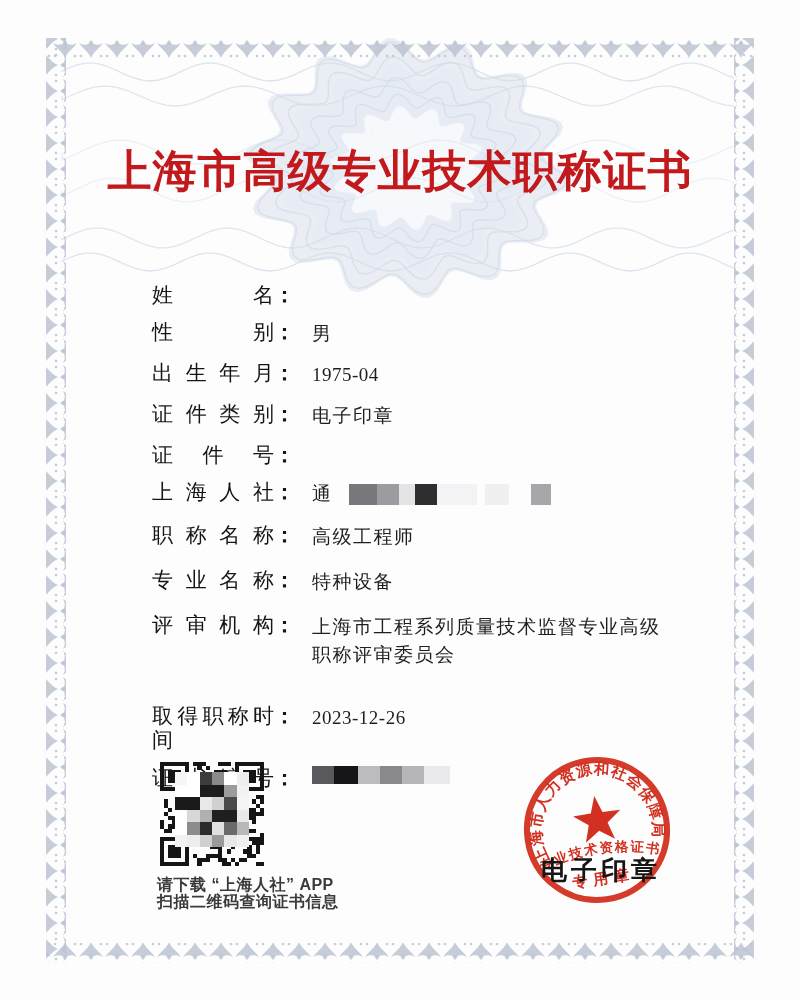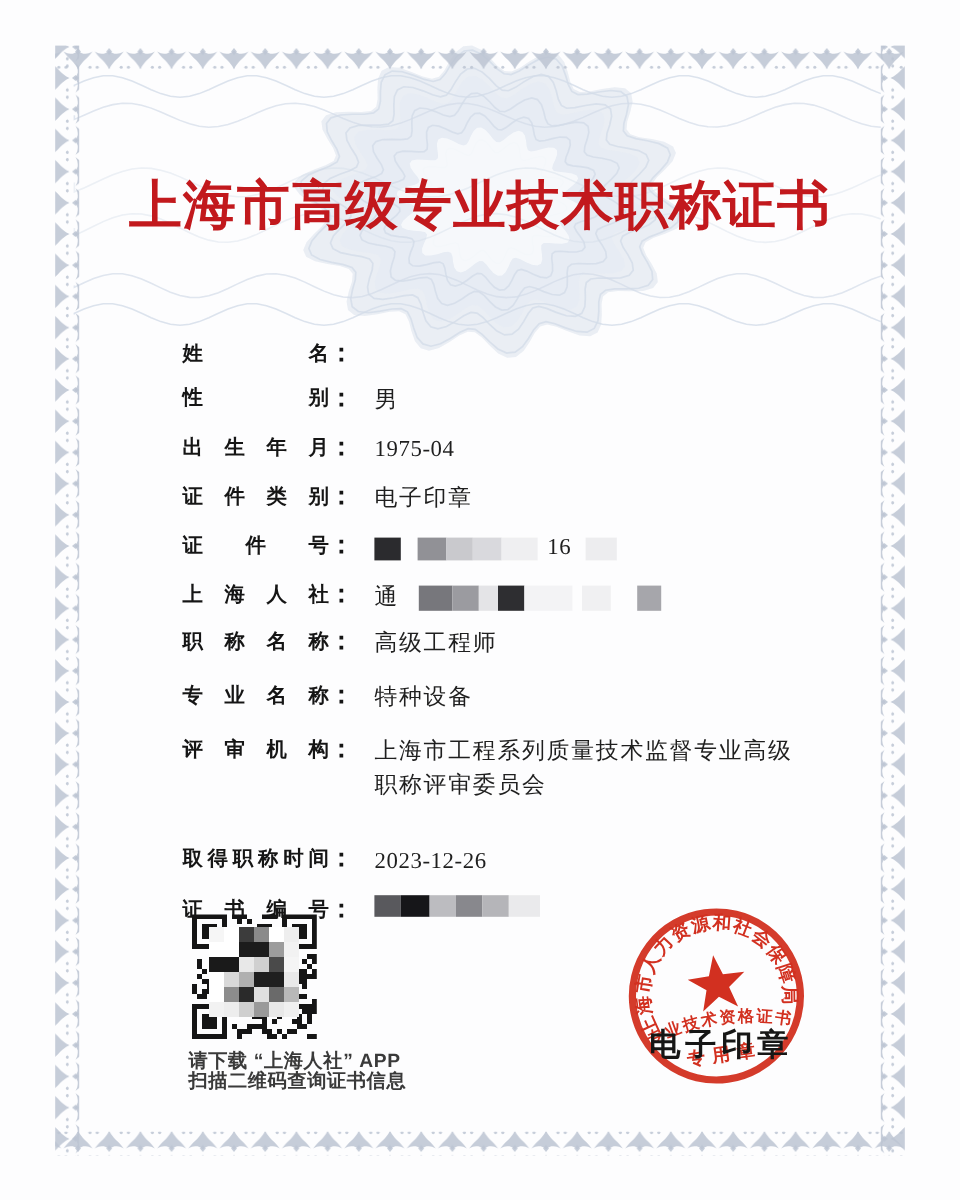--- a/index.html
+++ b/index.html
@@ -10,21 +10,21 @@
         font-family:"Liberation Sans",sans-serif;}
   .deco{position:absolute;left:0;top:0;}
   .motif{fill:var(--border);opacity:.85;}
   .title{position:absolute;left:0;right:0;top:142px;margin:0;text-align:center;
          font-size:44px;font-weight:800;letter-spacing:1px;color:var(--title-red);}
   .field-group{position:absolute;left:152px;width:580px;}
   .g1{top:283px}.g2{top:523px}.g3{top:704px}
   .row{display:flex;align-items:flex-start;margin-bottom:13px;min-height:23px;}
   .g2 .row{margin-bottom:17px;}
   .g3 .row{margin-bottom:14px;}
-  .lab{display:inline-block;width:122px;flex:none;font-weight:700;font-size:17px;line-height:24px;
+  .lab{display:inline-block;width:122px;flex:none;font-weight:400;font-size:21px;line-height:24px;
        color:var(--ink);text-align:justify;text-align-last:justify;}
   .colon{flex:none;font-weight:700;font-size:21px;line-height:24px;color:var(--ink);}
   .val{margin-left:17px;display:flex;flex-wrap:wrap;align-items:center;max-width:385px;
        font-family:"Liberation Serif",serif;font-size:19px;line-height:28px;color:#1f1f1f;}
   .vtext{letter-spacing:1.5px;max-width:362px;}
   .num{font-family:Liberation Serif, serif;letter-spacing:.5px;}
   .rblock{display:inline-block;flex:none;}
   .qr{position:absolute;left:160px;top:762px;}
   .qr-caption{position:absolute;left:157px;top:876px;font-size:16px;font-weight:700;
               color:#3a3a3a;line-height:17px;letter-spacing:.5px;}
@@ -116,29 +116,20 @@
       <div class="row">
         <span class="lab">证件类别</span>
         <span class="colon">：</span>
         <span class="val">
           <span class="vtext">电子印章</span>
         </span>
       </div>
       <div class="row">
         <span class="lab">证件号</span>
         <span class="colon">：</span>
-        <span class="val">
-          <span class="rblock" style="width: 22px; height: 19px; background: rgb(43, 43, 46);"></span>
-          <span class="rblock" style="width: 24px; height: 19px; background: rgb(145, 145, 150); margin-left: 14px;"></span>
-          <span class="rblock" style="width: 22px; height: 19px; background: rgb(201, 201, 205);"></span>
-          <span class="rblock" style="width: 24px; height: 19px; background: rgb(217, 217, 221);"></span>
-          <span class="rblock" style="width: 30px; height: 19px; background: rgb(239, 239, 241);"></span>
-          <span class="vtext num" style="margin-left: 8px;">16</span>
-          <span class="rblock" style="width: 26px; height: 19px; background: rgb(237, 237, 239); margin-left: 12px;"></span>
-        </span>
       </div>
       <div class="row">
         <span class="lab">上海人社</span>
         <span class="colon">：</span>
         <span class="val">
           <span class="vtext">通</span>
           <span class="rblock" style="width: 28px; height: 21px; background: rgb(119, 119, 124); margin-left: 16px;"></span>
           <span class="rblock" style="width: 22px; height: 21px; background: rgb(155, 155, 160);"></span>
           <span class="rblock" style="width: 16px; height: 21px; background: rgb(228, 228, 231);"></span>
           <span class="rblock" style="width: 22px; height: 21px; background: rgb(46, 46, 49);"></span>

